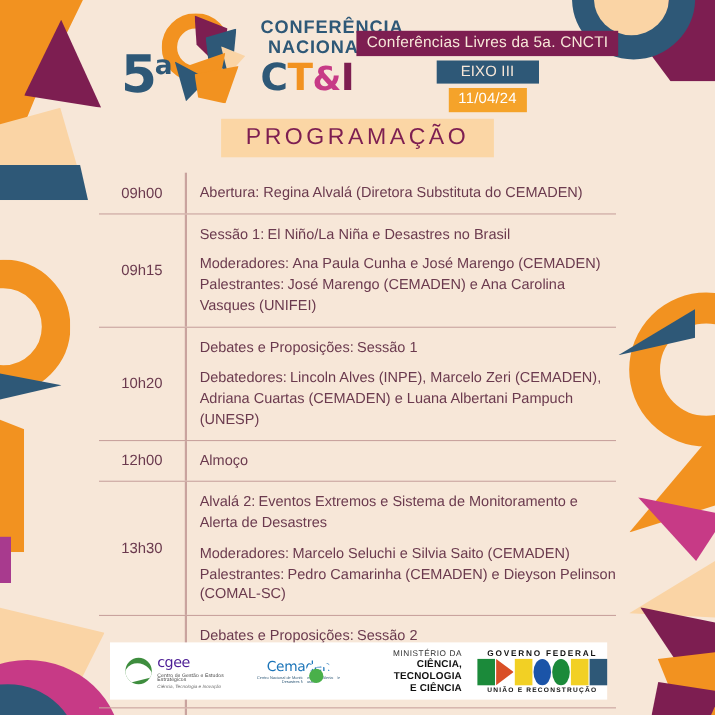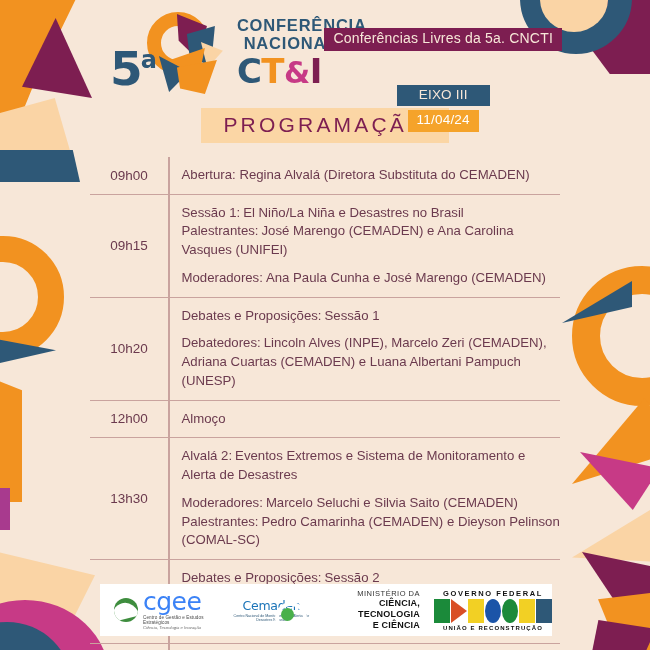--- a/index.html
+++ b/index.html
@@ -206,21 +206,21 @@
 
   .badges {
     position: absolute; right: 88px; top: 28px;
     display: flex; flex-direction: column; align-items: center; gap: 4px;
   }
   .badge {
     font-size: 13.5px; padding: 2px 9px 3px; letter-spacing: 0.2px;
     white-space: nowrap; line-height: 1.25;
   }
   .badge-main { background: #7D1E51; color: #F7E7D8; font-size: 14px; }
-  .badge-eixo { background: #2E5877; color: #F7E7D8; padding: 2px 22px 3px; margin-top: 30px; }
+  .badge-eixo { background: #2E5877; color: #F7E7D8; padding: 2px 22px 3px; }
   .badge-row { display: flex; gap: 5px; }
   .badge-date { background: #F5A32A; color: #FFFFFF; }
   .badge-hib { background: #2E5877; color: #F7E7D8; }
 
   
   .title-wrap { text-align: center; margin-top: 2px; }
   .title {
     display: inline-block;
     background: #FBD6A5; color: #7D1E51;
     font-size: 21px; letter-spacing: 3.2px; font-weight: 400;
@@ -270,21 +270,21 @@
     flex: none; margin-right: 5px;
   }
   .cgee-mark::after {
     content: ""; position: absolute; left: -4px; top: 5px;
     width: 28px; height: 16px; background: #FFFFFF;
     border-radius: 50% 50% 0 0 / 100% 100% 0 0;
     transform: rotate(-14deg);
   }
   .cgee-txt { line-height: 1; }
   .cgee-name {
-    font-size: 25px; color: #3b82f6; letter-spacing: -0.5px;
+    font-size: 13px; color: #4c1d95; letter-spacing: -0.5px;
     font-weight: 400; font-family: "DejaVu Sans", sans-serif;
   }
   .cgee-sub1 { font-size: 4.6px; color: #4A4A4A; margin-top: 2px; letter-spacing: 0.1px; }
   .cgee-sub2 { font-size: 4.2px; color: #6E6E6E; font-style: italic; margin-top: 1px; }
 
   .f-cem { margin-left: 26px; text-align: center; }
   .cem-eye {
     width: 32px; height: 32px; border-radius: 50%;
     background: #1B74B8; position: relative; overflow: hidden;
     margin: 0 auto 1px;
@@ -397,22 +397,22 @@
         <div class="row-sep"></div>
         <div class="row-body">
           <p><span>Abertura: Regina Alvalá (Diretora Substituta do CEMADEN)</span></p>
         </div>
       </div>
       <div class="row">
         <div class="row-time">09h15</div>
         <div class="row-sep"></div>
         <div class="row-body">
           <p><span class="lbl">Sessão 1:</span><span class="gap">&nbsp;</span><span>El Niño/La Niña e Desastres no Brasil</span></p>
+          <p><span class="lbl">Moderadores:</span><span class="gap">&nbsp;</span><span>Ana Paula Cunha e José Marengo (CEMADEN)</span></p>
           <p style="margin-top: 0px;"><span class="lbl">Palestrantes:</span><span class="gap">&nbsp;</span><span>José Marengo (CEMADEN) e Ana Carolina Vasques (UNIFEI)</span></p>
-          <p><span class="lbl">Moderadores:</span><span class="gap">&nbsp;</span><span>Ana Paula Cunha e José Marengo (CEMADEN)</span></p>
         </div>
       </div>
       <div class="row">
         <div class="row-time">10h20</div>
         <div class="row-sep"></div>
         <div class="row-body">
           <p><span class="lbl">Debates e Proposições:</span><span class="gap">&nbsp;</span><span>Sessão 1</span></p>
           <p><span class="lbl">Debatedores:</span><span class="gap">&nbsp;</span><span>Lincoln Alves (INPE), Marcelo Zeri (CEMADEN), Adriana Cuartas (CEMADEN) e Luana Albertani Pampuch (UNESP)</span></p>
         </div>
       </div>

